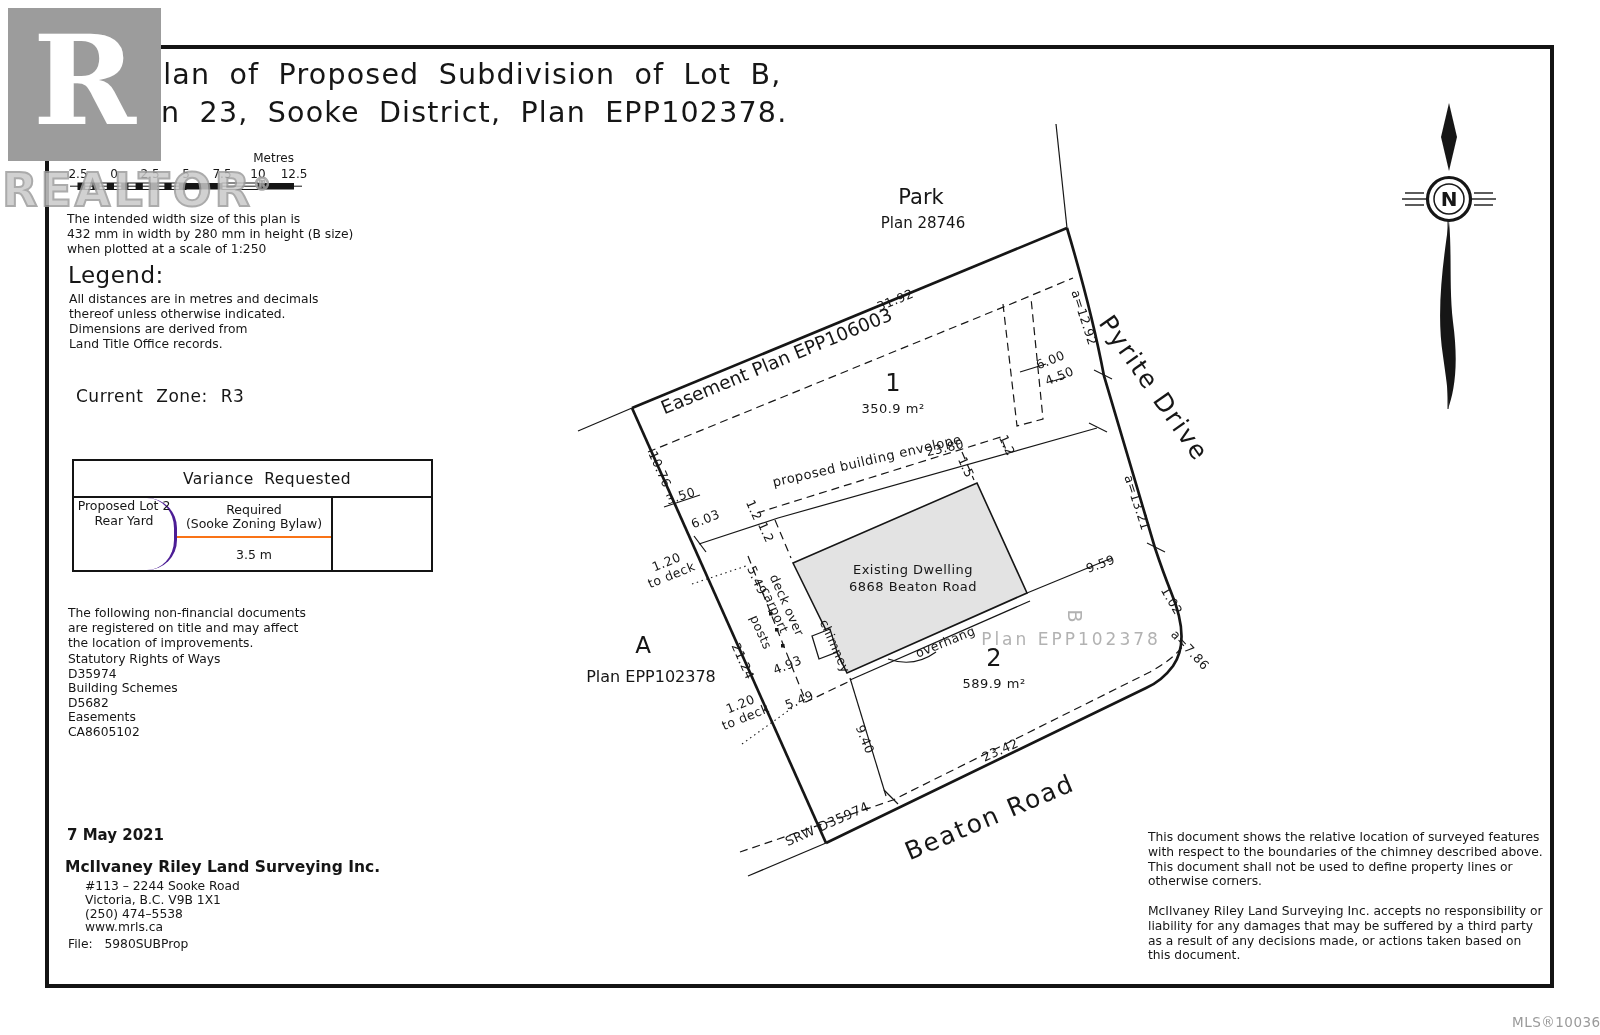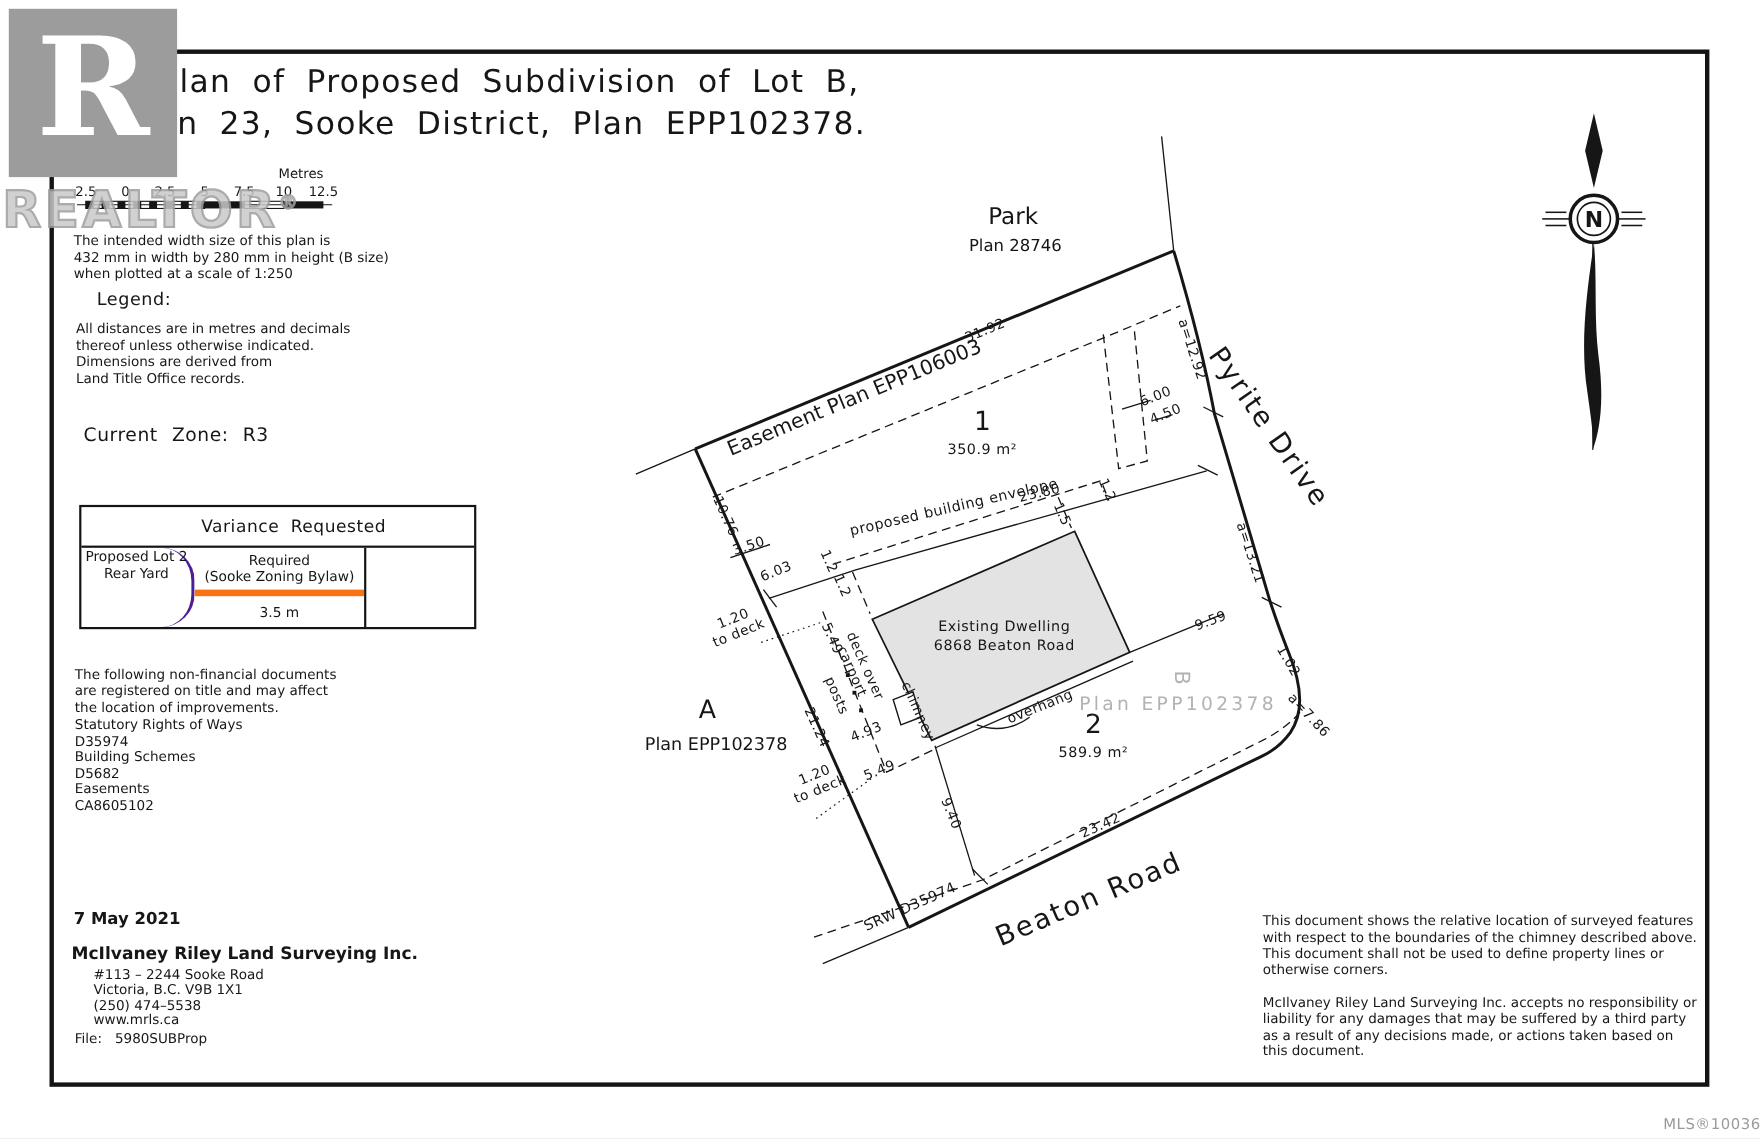--- a/index.html
+++ b/index.html
@@ -13,33 +13,33 @@
   
   .wm-logo{left:8px;top:8px;width:153px;height:153px;background:#9c9c9c;z-index:6;
            display:flex;align-items:center;justify-content:center;}
   .wm-logo span{font-family:"DejaVu Serif",serif;font-weight:bold;font-size:124px;color:#ffffff;
                 line-height:1;transform:translateY(-4px);}
   .wm-word{left:2px;top:163px;z-index:6;font-weight:bold;font-size:46px;letter-spacing:3px;
            color:#c9c9c9;-webkit-text-stroke:2px #9d9d9d;opacity:.85;}
   .wm-word sup{font-size:18px;-webkit-text-stroke:1.2px #9d9d9d;}
   
   .note{font-size:12.3px;line-height:15px;}
-  .legend-h{left:68px;top:262px;font-size:16px;letter-spacing:.5px;margin-left:20px;}
+  .legend-h{left:68px;top:262px;font-size:23px;letter-spacing:.5px;}
   .zone{left:76px;top:386px;font-size:17px;word-spacing:7px;letter-spacing:.5px;}
   
   .var-table{left:72px;top:459px;width:357px;height:109px;border:2px solid #141414;
              display:flex;flex-direction:column;font-size:12.5px;}
   .var-title{height:35px;border-bottom:2px solid #141414;display:flex;align-items:center;
              justify-content:center;font-size:15.5px;word-spacing:5px;letter-spacing:.5px;padding-left:29px;}
   .var-body{flex:1;display:flex;}
   .var-c0{width:100px;border-right:3px solid #4c1d95;display:flex;flex-direction:column;
           align-items:center;justify-content:flex-start;text-align:center;line-height:15px;border-radius:30px;}
   .var-c1{width:154px;border-right:2px solid #141414;display:flex;flex-direction:column;}
   .var-c2{flex:1;display:flex;flex-direction:column;}
-  .var-cell-top{height:38px;border-bottom:6px solid #f97316;display:flex;flex-direction:column;
+  .var-cell-top{height:38px;border-bottom:2px solid #f97316;display:flex;flex-direction:column;
                 align-items:center;justify-content:center;text-align:center;line-height:14px;}
   .var-cell-bot{flex:1;display:flex;align-items:center;justify-content:center;}
   .bold{font-weight:bold;}
   .mls{left:1512px;top:1014px;font-size:13.5px;color:#9a9a9a;letter-spacing:.5px;}
   
   svg text{fill:#161616;font-family:"DejaVu Sans",sans-serif;}
   .thick{stroke:#161616;stroke-width:2.7;fill:none;}
   .thin{stroke:#161616;stroke-width:1.2;fill:none;}
   .dash{stroke:#161616;stroke-width:1.2;fill:none;stroke-dasharray:8 5;}
   .dotted{stroke:#161616;stroke-width:1.1;fill:none;stroke-dasharray:1.5 3.5;}

